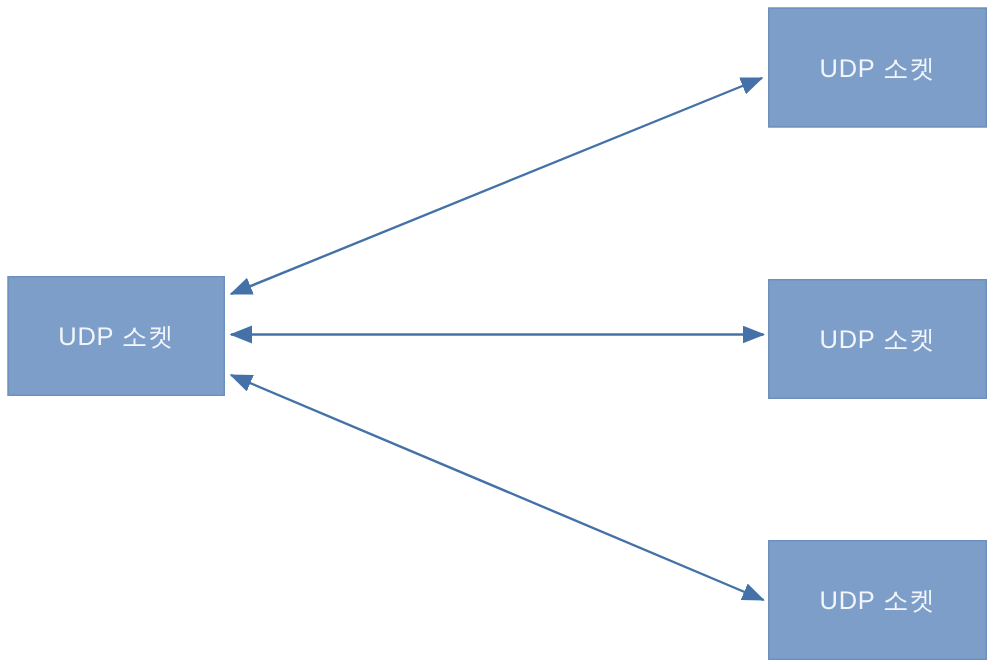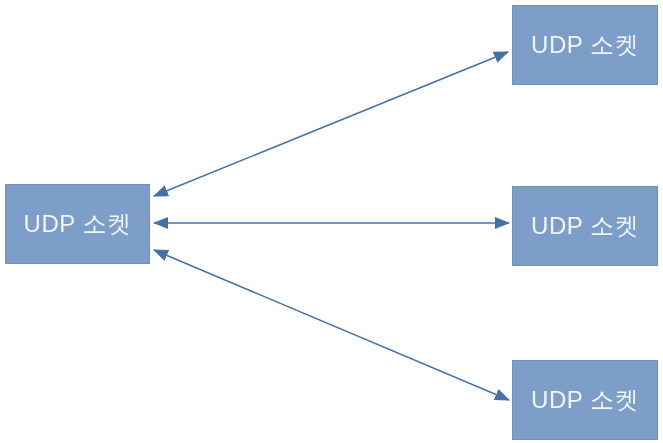--- a/index.html
+++ b/index.html
@@ -24,21 +24,21 @@
   }
   .node {
     position: absolute;
     box-sizing: border-box;
     background: var(--node-fill, #7d9ec9);
     border: 1px solid var(--node-border, #6d90bf);
     color: var(--node-text, #f2f5fa);
     display: flex;
     align-items: center;
     justify-content: center;
-    font-size: 24px;
+    font-size: 17px;
     letter-spacing: 0.5px;
   }
   .node-left   { left: 5px;   top: 184px; width: 145px; height: 80px; }
   .node-rtop   { left: 512px; top: 5px;   width: 146px; height: 80px; }
   .node-rmid   { left: 512px; top: 186px; width: 146px; height: 80px; }
   .node-rbot   { left: 512px; top: 360px; width: 146px; height: 80px; }
   .edge-line {
     stroke: var(--arrow-color, #4472a8);
     stroke-width: 1.6;
     fill: none;

